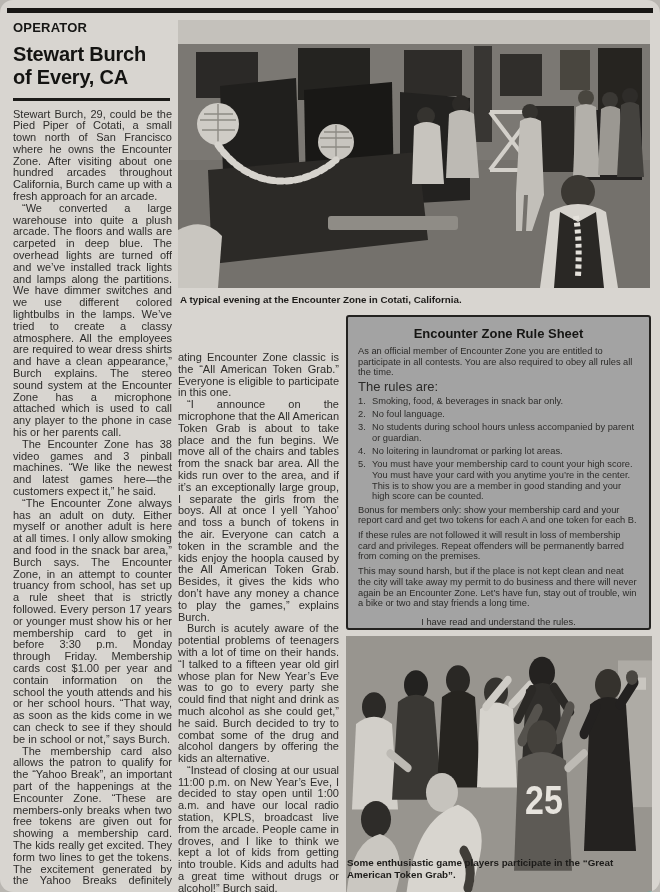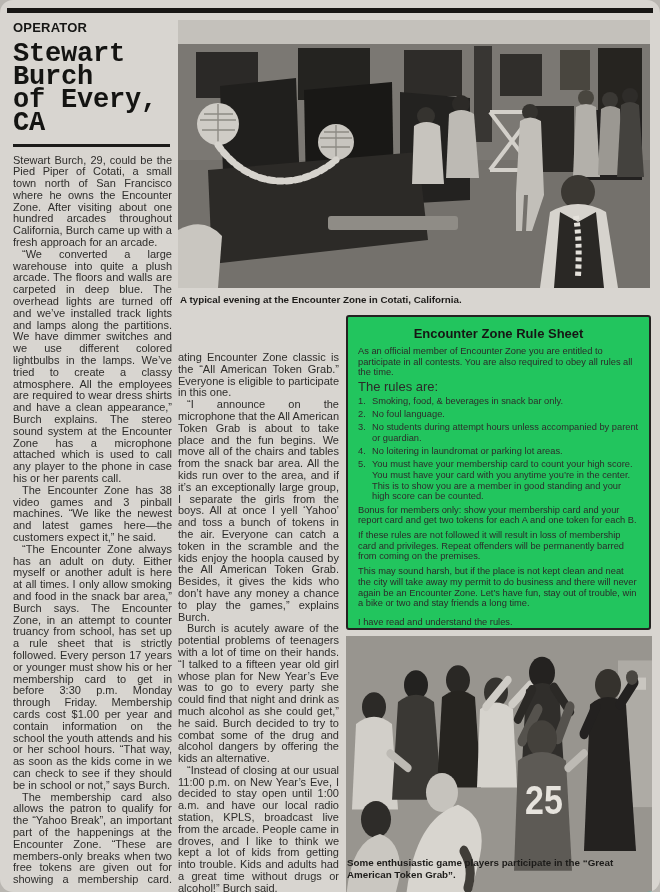--- a/index.html
+++ b/index.html
@@ -27,22 +27,22 @@
   .col-left {
     position:absolute; left:13px; top:20px;
     width:159px; height:866px;
     overflow:hidden;
   }
   .kicker {
     font-weight:bold; font-size:13px; line-height:16px;
     letter-spacing:.2px; color:#161614;
   }
   .title {
-    font-weight:bold; font-size:27px; line-height:23px;
-    letter-spacing:-.2px; color:#141412; margin-top:7px;font-family:Liberation Mono, monospace;
+    font-weight:bold; font-size:20px; line-height:23px;
+    letter-spacing:-.2px; color:#141412; margin-top:7px;
   }
   .head-rule {
     width:157px; height:2.5px; background:#1c1b19; margin:9px 0 8px 0;
   }
   .body-p {
     margin:0; font-size:11px; line-height:11.8px;
     text-align:justify; text-indent:9px; color:#2e2d2b;
   }
   .body-p.first { text-indent:0; }
 
@@ -61,39 +61,39 @@
   .col-mid {
     position:absolute; left:178px; top:312px;
     width:161px; height:576px; overflow:hidden;margin-top:40px;
   }
 
   
   .rulesheet {
     position:absolute; left:346px; top:315px;
     width:305px; height:315px; box-sizing:border-box;
     border:2px solid #232220; border-radius:3px;
-    background:#22c55e;
+    background:#a3a3a3;
     padding:7px 10px 6px 10px;
     overflow:hidden;
   }
   .rs-title {
     text-align:center; font-weight:bold; font-size:13px;
     color:#161614; margin:2px 0 5px 0;
   }
   .rs-p {
     margin:0 0 4px 0; font-size:9.3px; line-height:10.7px; color:#2c2b29;
   }
   .rs-label { margin:0 0 3px 0; font-size:13px; line-height:10.7px; }
   .rs-item {
     display:flex; margin:0 0 2.5px 0;
     font-size:9.3px; line-height:10.7px;
   }
   .rs-num { flex:0 0 14px; }
   .rs-text { flex:1; }
-  .rs-sig { margin-top:8px; }
+  .rs-sig { margin-top:8px;text-align:center; }
 
   
   .photo2 {
     position:absolute; left:346px; top:636px;
     width:306px; height:264px; background:#14b8a6;
   }
   .caption2 {
     position:absolute; left:347px; top:857px; width:304px;
     font-weight:bold; font-size:9.8px; line-height:11.5px; color:#1d1c1a;
   }
@@ -195,21 +195,21 @@
     <div class="rs-item">
       <span class="rs-num">1.</span>
       <span class="rs-text">Smoking, food, &amp; beverages in snack bar only.</span>
     </div>
     <div class="rs-item">
       <span class="rs-num">2.</span>
       <span class="rs-text">No foul language.</span>
     </div>
     <div class="rs-item">
       <span class="rs-num">3.</span>
-      <span class="rs-text">No students during attempt hours unless accompanied by parent or guardian.</span>
+      <span class="rs-text">No students during school hours unless accompanied by parent or guardian.</span>
     </div>
     <div class="rs-item">
       <span class="rs-num">4.</span>
       <span class="rs-text">No loitering in laundromat or parking lot areas.</span>
     </div>
     <div class="rs-item">
       <span class="rs-num">5.</span>
       <span class="rs-text">You must have your membership card to count your high score. You must have your card with you anytime you’re in the center. This is to show you are a member in good standing and your high score can be counted.</span>
     </div>
 

